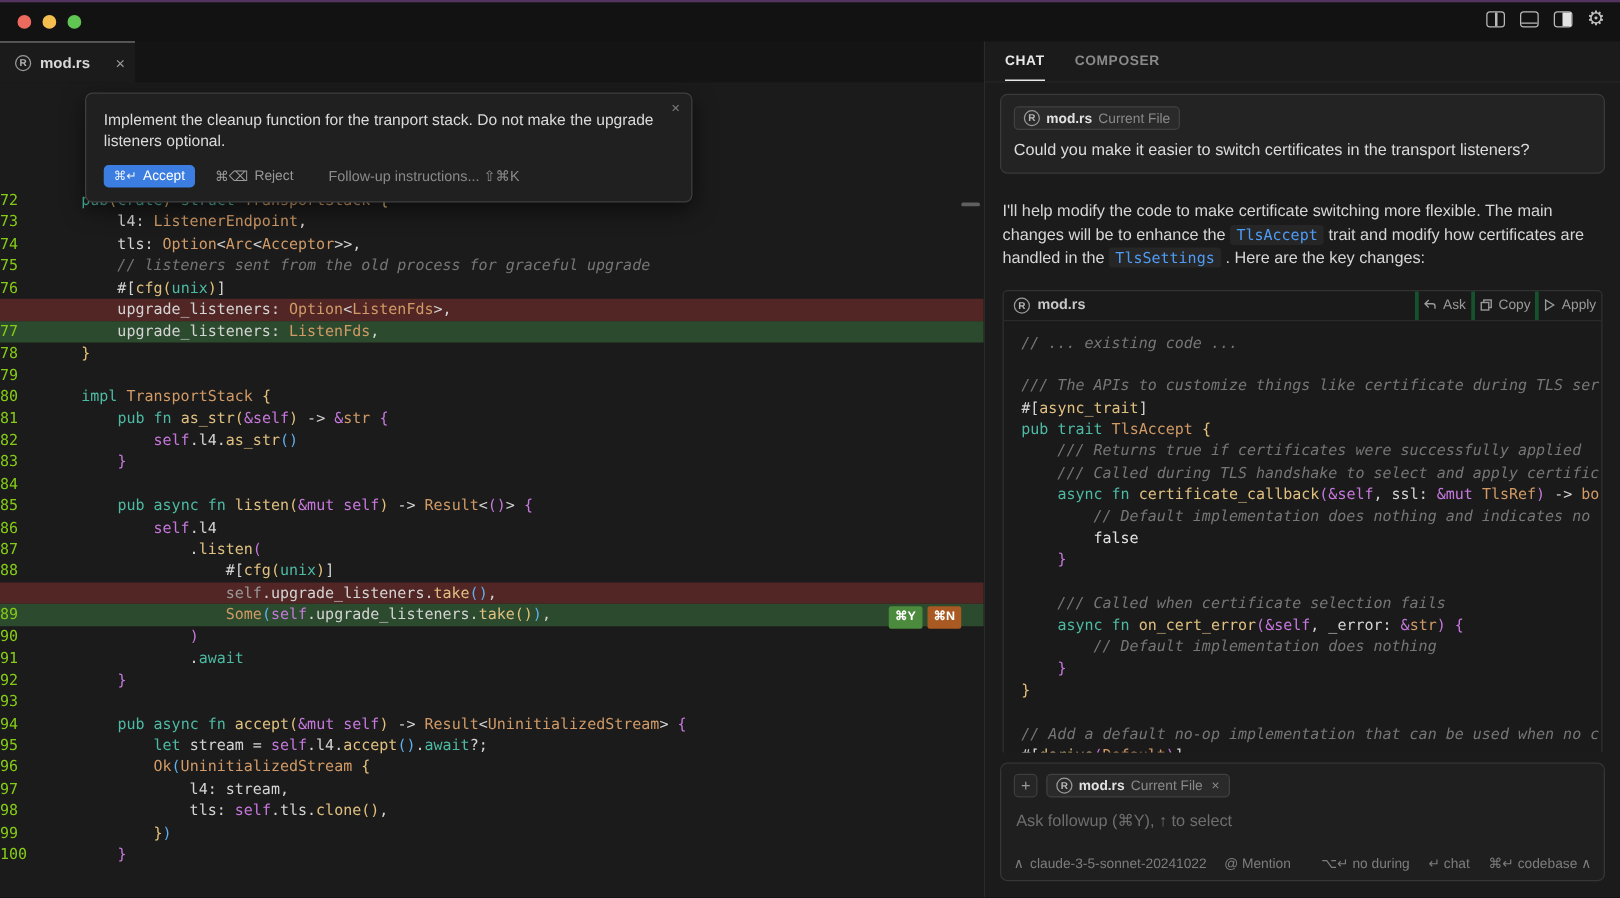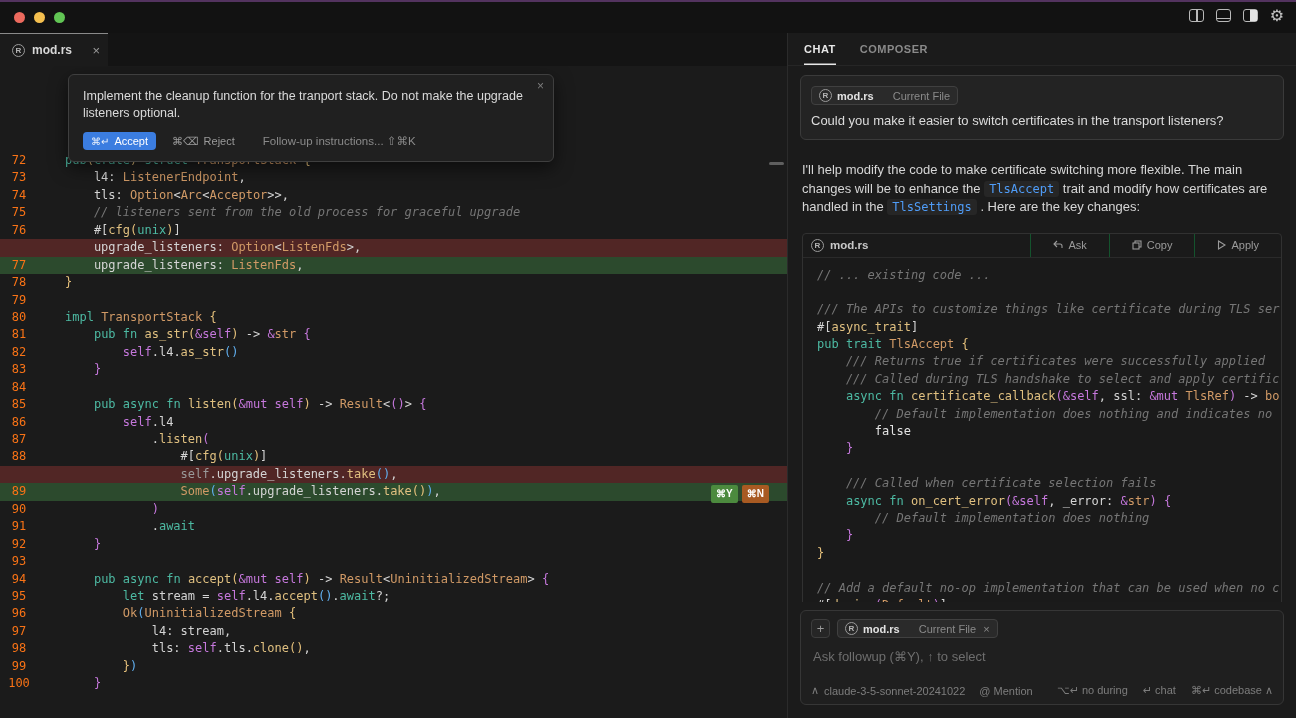--- a/index.html
+++ b/index.html
@@ -25,21 +25,21 @@
   .editor-pane { width:788px; flex:none; display:flex; flex-direction:column; background:#1b1b1b; border-right:1px solid #2b2b2b; }
   .tabbar { height:33px; background:#141414; display:flex; flex:none; }
   .tab { width:108px; background:#1b1b1b; border-top:1px solid #8a8a8a; display:flex; align-items:center; gap:7px; padding:0 8px 0 12px; }
   .tab-title { color:#d8d8d8; font-size:12px; font-weight:bold; flex:1; }
   .tab-close { color:#9a9a9a; font-size:13px; cursor:pointer; }
   .rust-ic { width:13px; height:13px; border:1px solid #9a9a9a; border-radius:50%; color:#b5b5b5; font-size:8px; line-height:11px; text-align:center; font-weight:bold; flex:none; display:inline-block; }
 
   .editor-body { flex:1; position:relative; overflow:hidden; background:#1b1b1b; font-family:"DejaVu Sans Mono", monospace; }
   .code-lines { padding-top:86px; }
   .line { height:17.45px; line-height:17.45px; display:flex; white-space:pre; font-size:12px; position:relative; }
-  .line .ln { width:38px; text-align:center; color:#f97316; flex:none; user-select:none; }
+  .line .ln { width:38px; text-align:left; color:#84cc16; flex:none; user-select:none; }
   .line .lc { padding-left:27px; color:#d4d4d4;text-align:right; }
   .line.del { background:#512625; }
   .line.add { background:#2c4a2d; }
   .dbadges { position:absolute; right:18px; top:1.5px; display:flex; gap:4px; font-family:"Liberation Sans", sans-serif; }
   .bdg { font-size:10px; padding:0.5px 5px; border-radius:2px; color:#ffffff; font-weight:bold; }
   .bdg-y { background:#4c8a3e; }
   .bdg-n { background:#a85a22; }
 
   .tk-kw{color:#4dbaa3} .tk-typ{color:#d19a66} .tk-fn{color:#e0c080}
   .tk-self{color:#c678dd} .tk-p{color:#d4d4d4}
@@ -62,32 +62,32 @@
   
   .chat-pane { flex:1; display:flex; flex-direction:column; background:#1b1b1b; min-width:0; }
   .chat-header { height:33px; flex:none; display:flex; gap:24px; align-items:stretch; padding-left:16px; border-bottom:1px solid #262626; }
   .chat-tab { display:flex; align-items:center; font-size:11px; font-weight:bold; letter-spacing:.5px; color:#8a8a8a; cursor:pointer; }
   .chat-tab.active { color:#e8e8e8; box-shadow:inset 0 -1.5px 0 #e8e8e8; }
 
   .chat-body { flex:1; min-height:0; overflow:hidden; padding:0 12px; }
   .user-card { margin-top:9px; background:#232323; border:1px solid #3a3a3a; border-radius:6px; padding:8px 10px 11px; }
   .chip { display:inline-flex; align-items:center; gap:5px; border:1px solid #404040; background:#2a2a2a; border-radius:4px; padding:2px 7px; font-size:11px; }
   .chip .fname { color:#e2e2e2; font-weight:bold; }
-  .chip .fbadge { color:#8a8a8a;margin-left:14px; }
+  .chip .fbadge { color:#8a8a8a; }
   .chip .chip-close { color:#8a8a8a; margin-left:2px; cursor:pointer; }
   .user-text { margin-top:8px; color:#dcdcdc; font-size:13px; }
 
   .assistant-text { margin:21px 2px 0; color:#d6d6d6; font-size:13px; line-height:18.5px; }
   .assistant-text .icode { font-family:"DejaVu Sans Mono", monospace; font-size:12px; color:#4f9cf7; background:#262626; border-radius:3px; padding:1px 5px; }
 
   .code-block { margin:16px 2px 0; border:1px solid #313131; border-radius:4px; background:#1a1a1a; overflow:hidden; }
   .cb-header { height:24px; display:flex; align-items:stretch; border-bottom:1px solid #2a2a2a; padding-left:8px; }
   .cb-file { display:flex; align-items:center; gap:6px; color:#c8c8c8; font-size:11.5px; font-weight:bold; }
   .cb-actions { margin-left:auto; display:flex; }
-  .cb-act { display:flex; align-items:center; gap:5px; padding:0 22px; border-left:1px solid #14532d; color:#9a9a9a; font-size:11px; cursor:pointer; }
+  .cb-act { display:flex; align-items:center; gap:5px; padding:0 4px; border-left:3px solid #14532d; color:#9a9a9a; font-size:11px; cursor:pointer; }
   .cb-act svg { display:block; }
   .cb-code { padding:9px 0 10px 14px; font-family:"DejaVu Sans Mono", monospace; }
   .cline { height:17.4px; line-height:17.4px; white-space:pre; font-size:12px; overflow:hidden; }
 
   .chat-input { flex:none; margin:8px 12px 13px; background:#1f1f1f; border:1px solid #363636; border-radius:6px; padding:8px 10px 7px; }
   .ci-row1 { display:flex; gap:7px; align-items:center; }
   .add-btn { width:19px; height:19px; border:1px solid #3d3d3d; border-radius:4px; background:#262626; color:#9a9a9a; font-size:13px; line-height:17px; text-align:center; cursor:pointer; }
   .ci-placeholder { margin:11px 0 20px 2px; color:#6e6e6e; font-size:13px; }
   .ci-row2 { display:flex; align-items:center; font-size:11px; color:#7d7d7d; gap:14px; }
   .ci-model { display:flex; gap:5px; align-items:center; cursor:pointer; }

